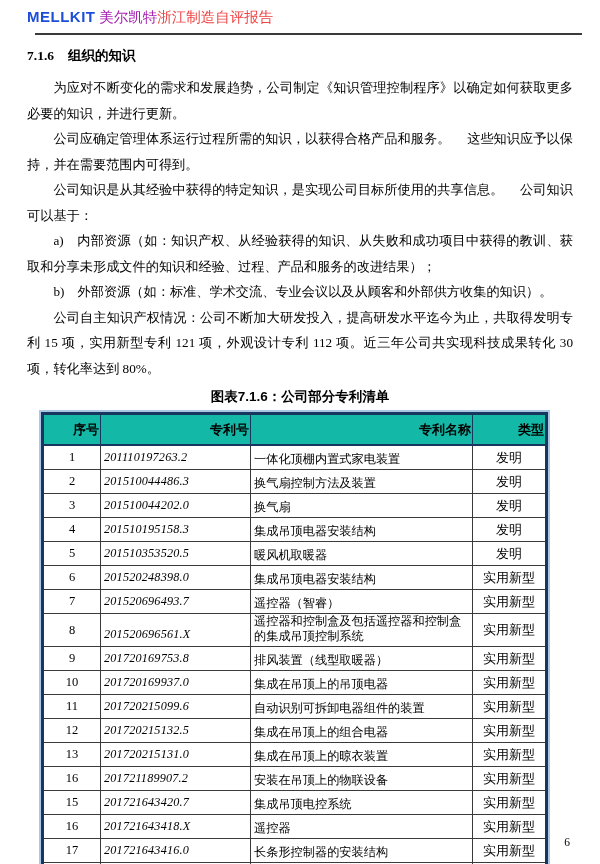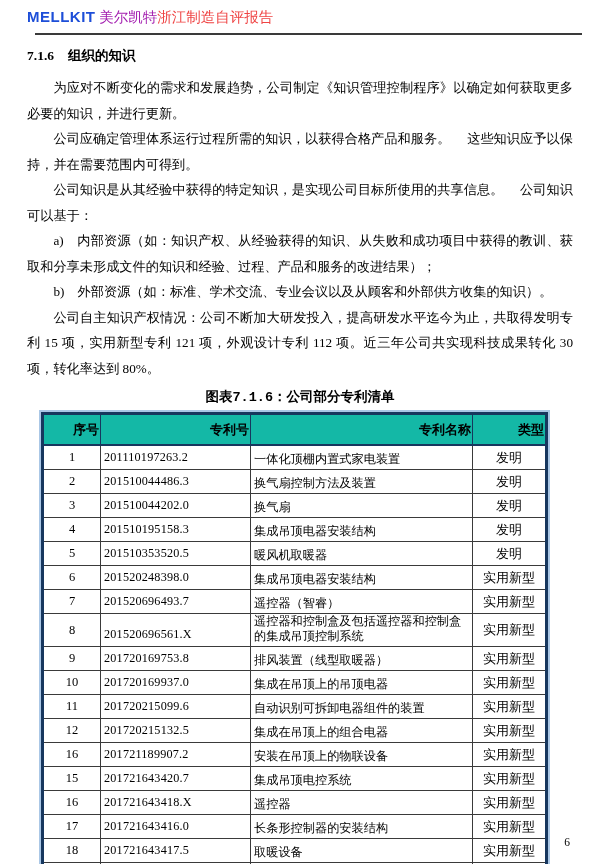--- a/index.html
+++ b/index.html
@@ -50,21 +50,21 @@
   .section-heading .sec-no{margin-right:14px;}
   p.body-par{
     margin:0;
     font-size:13.2px;
     line-height:25.5px;
     text-align:justify;
     text-indent:2em;
   }
   
   .table-caption{
-    font-family:Liberation Mono, monospace;
+    font-family:Liberation Sans, sans-serif;
     font-weight:bold;
     font-size:13.5px;
     text-align:center;
     margin:7px 0 6px 0;
   }
   
   .patent-table{
     border-collapse:collapse;
     border:3px solid #17375e;
     box-shadow:0 0 0 2px #aac7e6;
@@ -87,21 +87,21 @@
     font-size:12.2px;
     height:19px;
     padding:0 3px;
     overflow:hidden;
   }
   .col-seq{width:58px;}
   .col-no{width:150px;}
   .col-name{width:222px;}
   .col-type{width:74px;}
   td.cell-seq{text-align:center;vertical-align:middle;font-size:12.5px;}
-  td.cell-no{vertical-align:bottom;padding-bottom:4px;letter-spacing:0.2px;}
+  td.cell-no{vertical-align:bottom;padding-bottom:4px;letter-spacing:0.2px;font-style:italic;}
   td.cell-name{vertical-align:bottom;padding-bottom:2px;line-height:15px;}
   td.cell-type{text-align:center;vertical-align:middle;font-size:13px;}
   
   .page-number{
     position:absolute;
     right:30px;
     bottom:16px;
     font-size:11.5px;
   }
 </style>
@@ -221,20 +221,26 @@
           <td class="cell-type">实用新型</td>
         </tr>
 
         <tr>
           <td class="cell-seq">12</td>
           <td class="cell-no">201720215132.5</td>
           <td class="cell-name">集成在吊顶上的组合电器</td>
           <td class="cell-type">实用新型</td>
         </tr>
 
+        <tr>
+          <td class="cell-seq">13</td>
+          <td class="cell-no">201720215131.0</td>
+          <td class="cell-name">集成在吊顶上的晾衣装置</td>
+          <td class="cell-type">实用新型</td>
+        </tr>
 
         <tr>
           <td class="cell-seq">16</td>
           <td class="cell-no">201721189907.2</td>
           <td class="cell-name">安装在吊顶上的物联设备</td>
           <td class="cell-type">实用新型</td>
         </tr>
 
         <tr>
           <td class="cell-seq">15</td>

